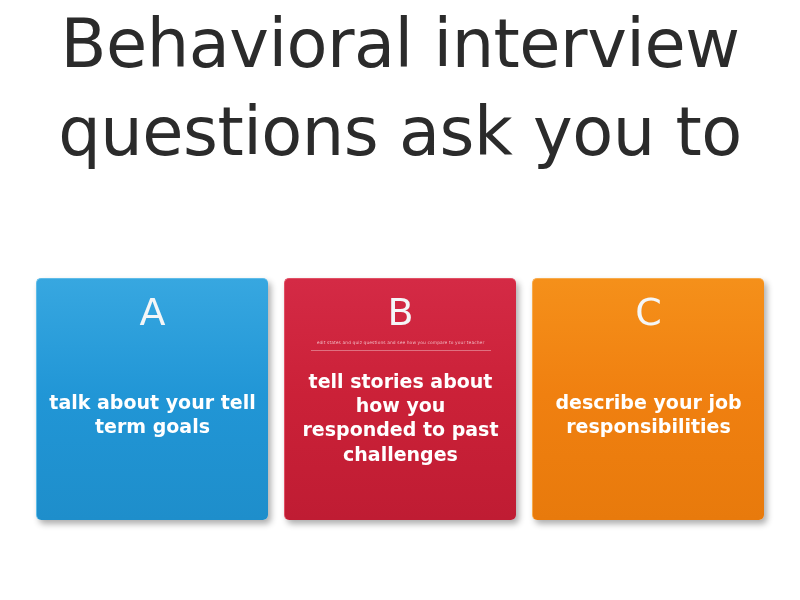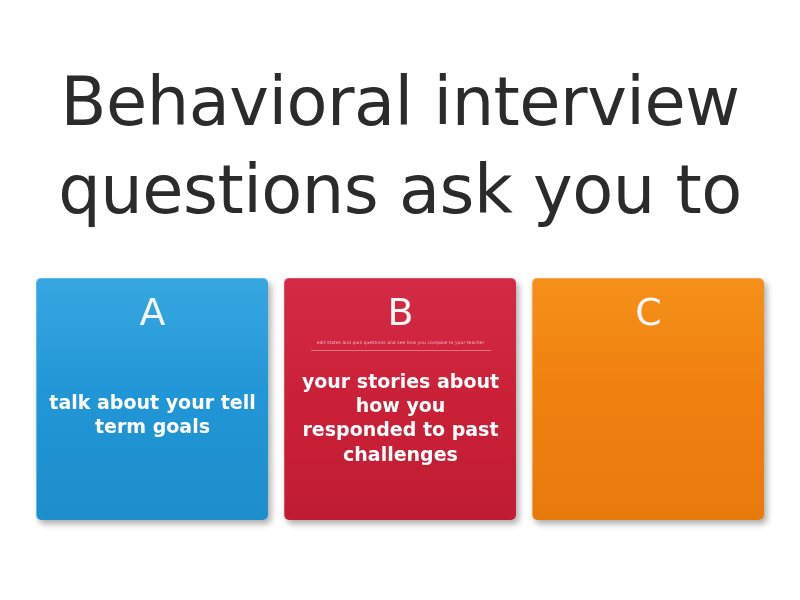--- a/index.html
+++ b/index.html
@@ -16,21 +16,20 @@
   .quiz-root {
     width: 800px;
     height: 600px;
     position: relative;
     display: flex;
     flex-direction: column;
     align-items: center;
   }
   .question {
     width: 744px;
-    margin-top: 58px;
     text-align: center;
     font-size: 67px;
     line-height: 1.32;
     color: #2b2b2b;
     font-weight: 400;
     letter-spacing: -0.5px;
     font-family: "DejaVu Sans", sans-serif;
   }
   .answers {
     position: absolute;
@@ -130,22 +129,25 @@
       <div class="answer-body">
         <div class="answer-text">talk about your tell term goals</div>
       </div>
     </div>
 
     <div class="answer b">
       <div class="answer-letter">B</div>
       <div class="tiny-note">edit states and quiz questions and see how you compare to your teacher</div>
       <div class="tiny-rule"></div>
       <div class="answer-body">
-        <div class="answer-text">your stories about how you responded to past challenges</div>
+        <div class="answer-text">tell stories about how you responded to past challenges</div>
       </div>
     </div>
 
     <div class="answer c">
       <div class="answer-letter">C</div>
+      <div class="answer-body">
+        <div class="answer-text">describe your job responsibilities</div>
+      </div>
     </div>
 
   </div>
 </div>
 
 </body></html>

